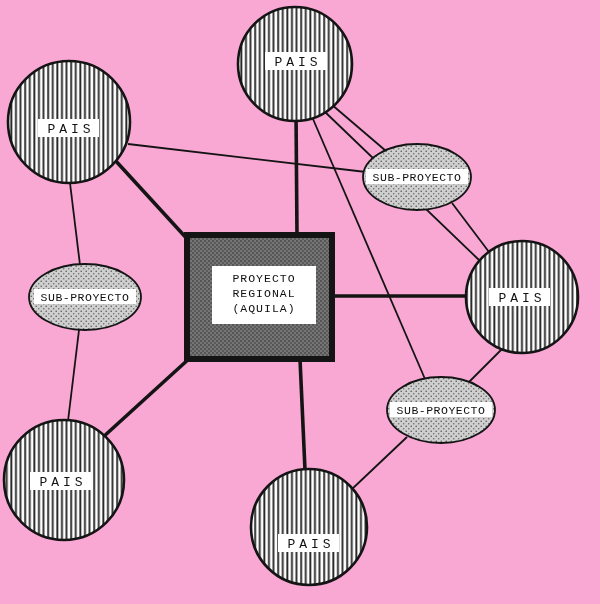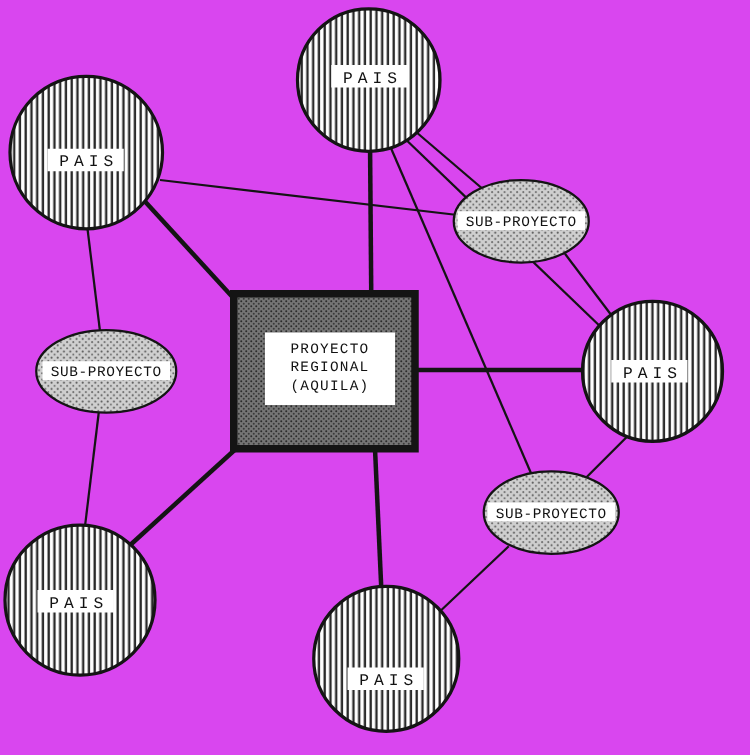--- a/index.html
+++ b/index.html
@@ -4,21 +4,21 @@
 <style>
   html, body {
     margin: 0;
     padding: 0;
     background: #ffffff;
   }
   .stage {
     position: relative;
     width: 600px;
     height: 604px;
-    background: #d946ef;
+    background: #f9a8d4;
     overflow: hidden;
   }
   svg {
     display: block;
   }
   .edge {
     stroke: #141414;
     fill: none;
   }
   .edge.thick { stroke-width: 3.6; }

